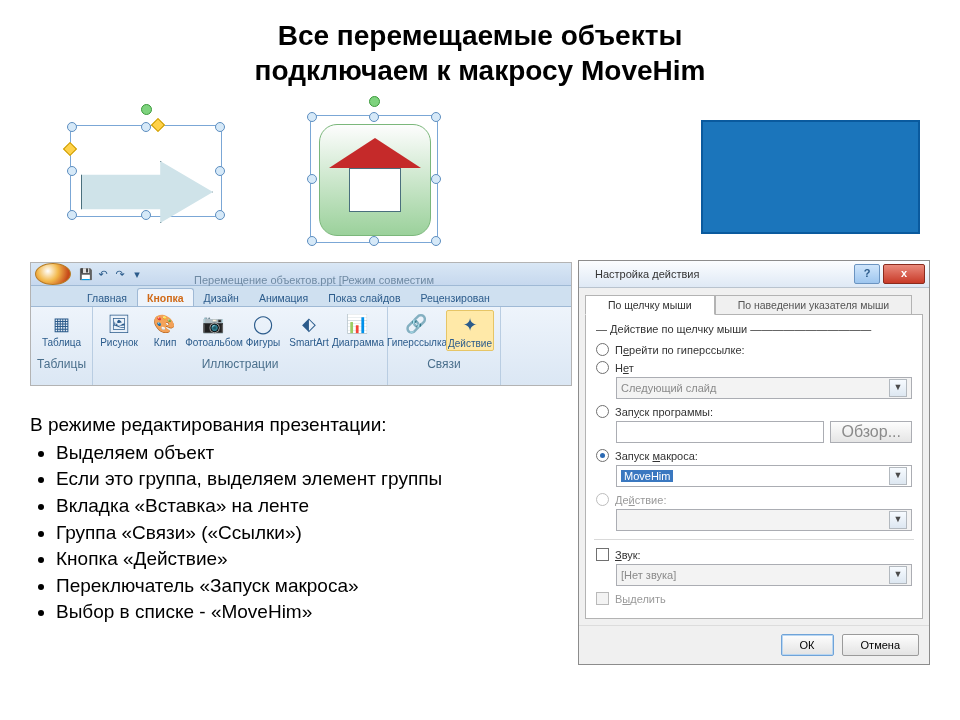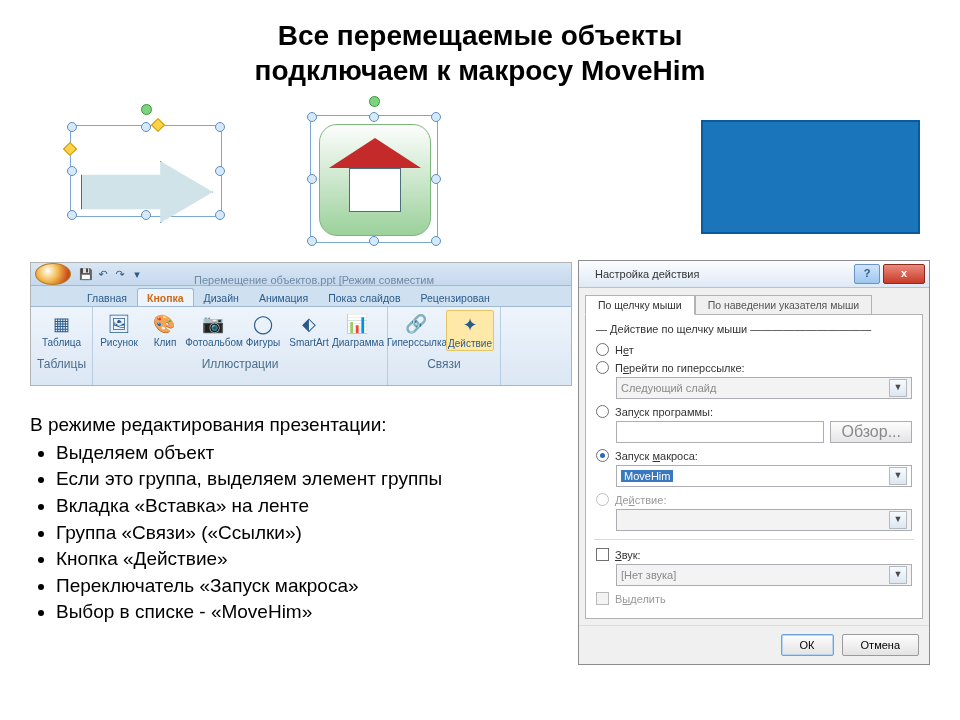--- a/index.html
+++ b/index.html
@@ -47,21 +47,21 @@
 .instructions ul { margin:2px 0 8px 0; padding-left:26px; }
 .instructions li { margin:1px 0; }
 
 
 .dlg { position:absolute; top:260px; left:578px; width:350px; background:#f0f0f0; border:1px solid #8c8c8c; font-size:11px; color:#333; }
 .dlg-titlebar { height:26px; background:linear-gradient(#fbfdff,#dfe9f5); border-bottom:1px solid #b9c3ce; display:flex; align-items:center; padding-left:16px; }
 .dlg-titlebar .spacer { flex:1; }
 .dlg-help { width:24px; height:18px; background:linear-gradient(#cfe5fb,#9ec6ef); border:1px solid #6b94c1; border-radius:2px; color:#2b5b8b; text-align:center; line-height:17px; font-weight:bold; margin-right:3px; cursor:default;}
 .dlg-close { width:40px; height:18px; background:linear-gradient(#e98a7c,#c83a28); border:1px solid #8a2b1e; border-radius:2px; color:#fff; text-align:center; line-height:16px; font-weight:bold; margin-right:4px; cursor:default;}
 .dlg-tabs { display:flex; padding:6px 6px 0; background:#f0f0f0; }
-.dlg-tab { border:1px solid #b3b3b3; padding:3px 12px; font-size:10.5px; background:#f0f0f0; position:relative; top:1px; cursor:default; }
+.dlg-tab { border:1px solid #b3b3b3; padding:3px 22px; font-size:10.5px; background:#f0f0f0; position:relative; top:1px; cursor:default; }
 .dlg-tab.active { background:#fff; border-bottom-color:#fff; z-index:2; }
 .dlg-tab:not(.active){ color:#555; }
 .dlg-panel { margin:0 6px 6px; border:1px solid #b3b3b3; background:#fff; padding:8px 10px 10px; }
 .fieldset-label { font-size:11px; color:#333; margin:0 0 8px; }
 .radio-row { display:flex; align-items:center; gap:6px; margin:5px 0 3px; }
 .radio { width:11px; height:11px; border:1px solid #707070; border-radius:50%; display:inline-flex; align-items:center; justify-content:center; flex:0 0 auto; }
 .radio.checked::after { content:""; width:5px; height:5px; background:#2c6ab3; border-radius:50%; display:block;}
 .under { margin:2px 0 6px 20px; display:flex; gap:6px; }
 .combo { flex:1; height:20px; border:1px solid #abadb3; background:#fff; display:flex; align-items:center; padding:0 4px; justify-content:space-between; color:#333;}
 .combo.disabled { background:#f3f3f3; color:#8a8a8a; }
@@ -215,26 +215,26 @@
   </div>
   <div class="dlg-tabs">
     <div class="dlg-tab active">По щелчку мыши</div>
     <div class="dlg-tab">По наведении указателя мыши</div>
   </div>
   <div class="dlg-panel">
     <div class="fieldset-label">— <span>Действие по щелчку мыши</span> ———————————</div>
 
     <div class="radio-row">
       <span class="radio"></span>
+      <span><span>П</span><span class="u">е</span><span>рейти по гиперссылке:</span></span>
+    </div>
+
+    <div class="radio-row">
+      <span class="radio"></span>
       <span><span>Н</span><span class="u">е</span><span>т</span></span>
-    </div>
-
-    <div class="radio-row">
-      <span class="radio"></span>
-      <span><span>П</span><span class="u">е</span><span>рейти по гиперссылке:</span></span>
     </div>
     <div class="under">
       <div class="combo disabled">
         <span>Следующий слайд</span>
         <span class="arrow">▼</span>
       </div>
     </div>
 
     <div class="radio-row">
       <span class="radio"></span>

